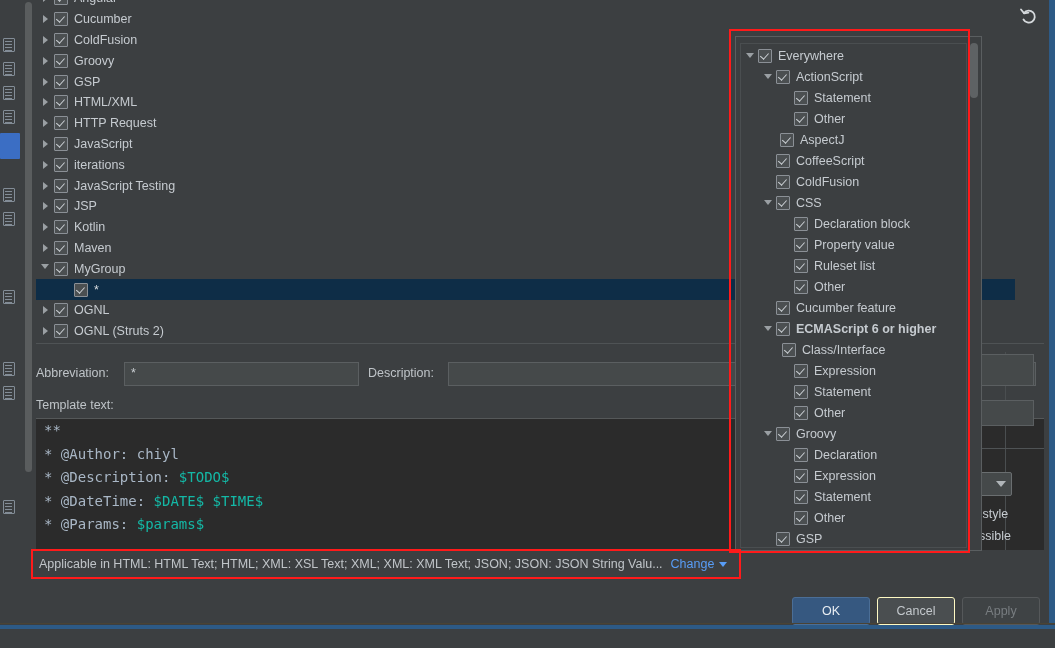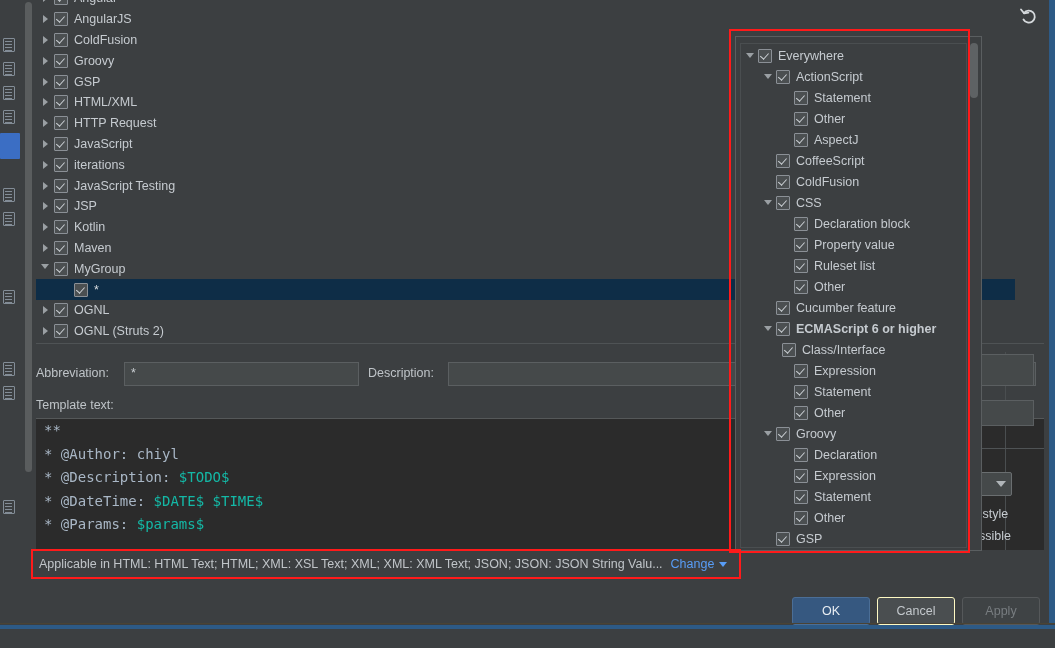--- a/index.html
+++ b/index.html
@@ -149,21 +149,21 @@
         <div class="tri"></div>
       </div>
       <div class="cbx"></div>
       <span class="tlabel">Angular</span>
     </div>
     <div class="trow">
       <div class="arrow">
         <div class="tri"></div>
       </div>
       <div class="cbx"></div>
-      <span class="tlabel">AngularJS</span>
+      <span class="tlabel">Cucumber</span>
     </div>
     <div class="trow">
       <div class="arrow">
         <div class="tri"></div>
       </div>
       <div class="cbx"></div>
       <span class="tlabel">ColdFusion</span>
     </div>
     <div class="trow">
       <div class="arrow">
@@ -324,21 +324,21 @@
       <div class="prow" style="padding-left: 36px;">
         <div class="ptri"></div>
         <div class="cbx"></div>
         <span class="plabel">Statement</span>
       </div>
       <div class="prow" style="padding-left: 36px;">
         <div class="ptri"></div>
         <div class="cbx"></div>
         <span class="plabel">Other</span>
       </div>
-      <div class="prow" style="padding-left: 36px;">
+      <div class="prow" style="padding-left: 22px;">
         <div class="ptri"></div>
         <div class="cbx"></div>
         <span class="plabel">AspectJ</span>
       </div>
       <div class="prow" style="padding-left: 18px;">
         <div class="ptri"></div>
         <div class="cbx"></div>
         <span class="plabel">CoffeeScript</span>
       </div>
       <div class="prow" style="padding-left: 18px;">

